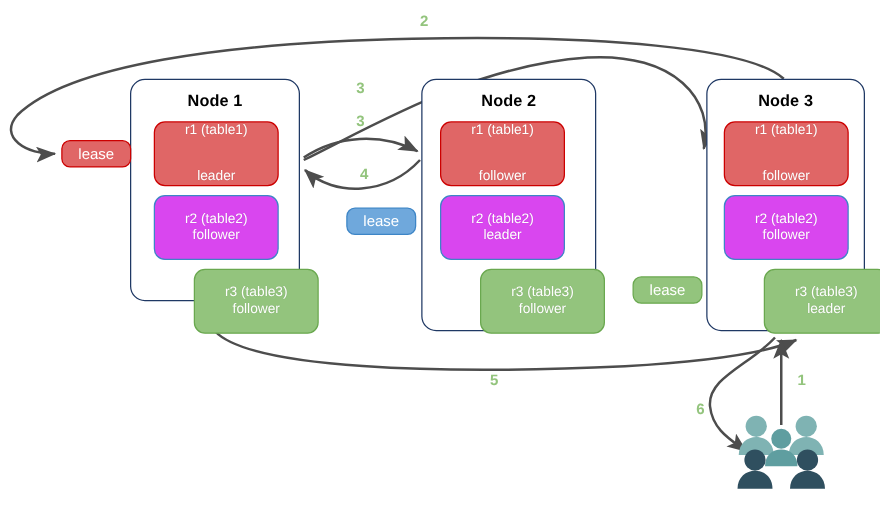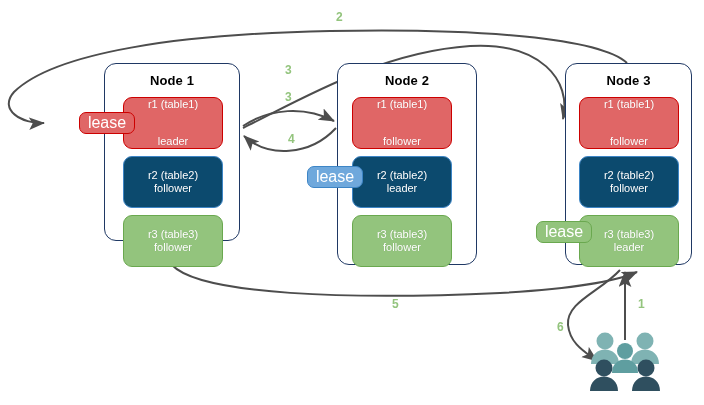--- a/index.html
+++ b/index.html
@@ -55,37 +55,37 @@
     color: #ffffff;
     text-shadow: 0 0 1px rgba(0,0,0,0.15);
   }
   .replica .rl { display: block; }
   .rep-red {
     background: #e06666;
     border: 1.6px solid #cc0000;
     justify-content: space-between;
   }
   .rep-blue {
-    background: #0c4a6e;
+    background: #d946ef;
     border: 1.6px solid #3d85c6;
   }
   .rep-green {
     background: #93c47d;
     border: 1.6px solid #6aa84f;
+    margin-left: 32px;
   }
   .lease-badge {
     position: absolute;
     box-sizing: border-box;
     border-radius: 7px;
     display: flex;
     align-items: center;
     justify-content: center;
-    font-size: 16px;
+    font-size: 12px;
     color: #ffffff;
-    margin-left: 30px;
   }
   .lease-red { background: #e06666; border: 1.6px solid #cc0000; }
   .lease-blue { background: #6fa8dc; border: 1.6px solid #3d85c6; }
   .lease-green { background: #93c47d; border: 1.6px solid #6aa84f; }
   .edge-label {
     position: absolute;
     font-size: 12px;
     font-weight: bold;
     color: #93c47d;
     white-space: nowrap;

